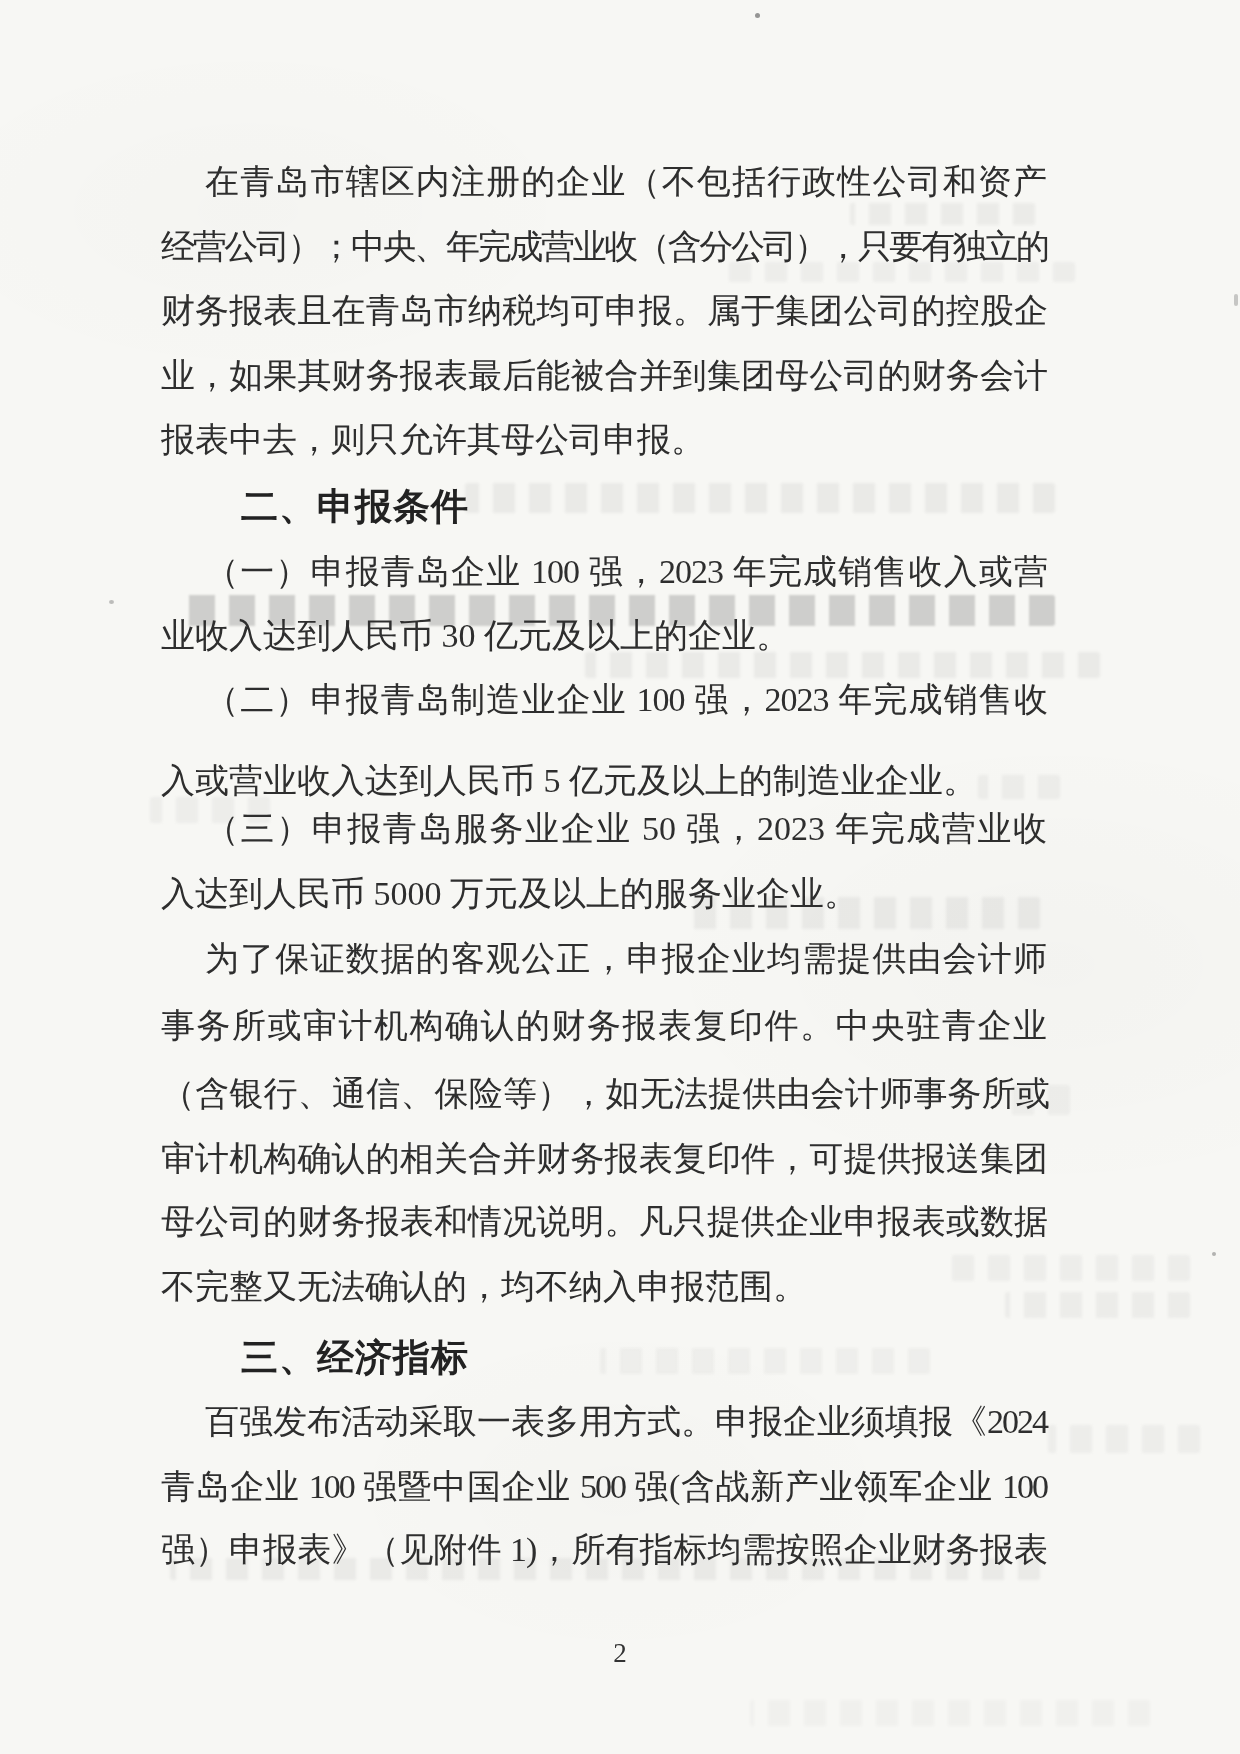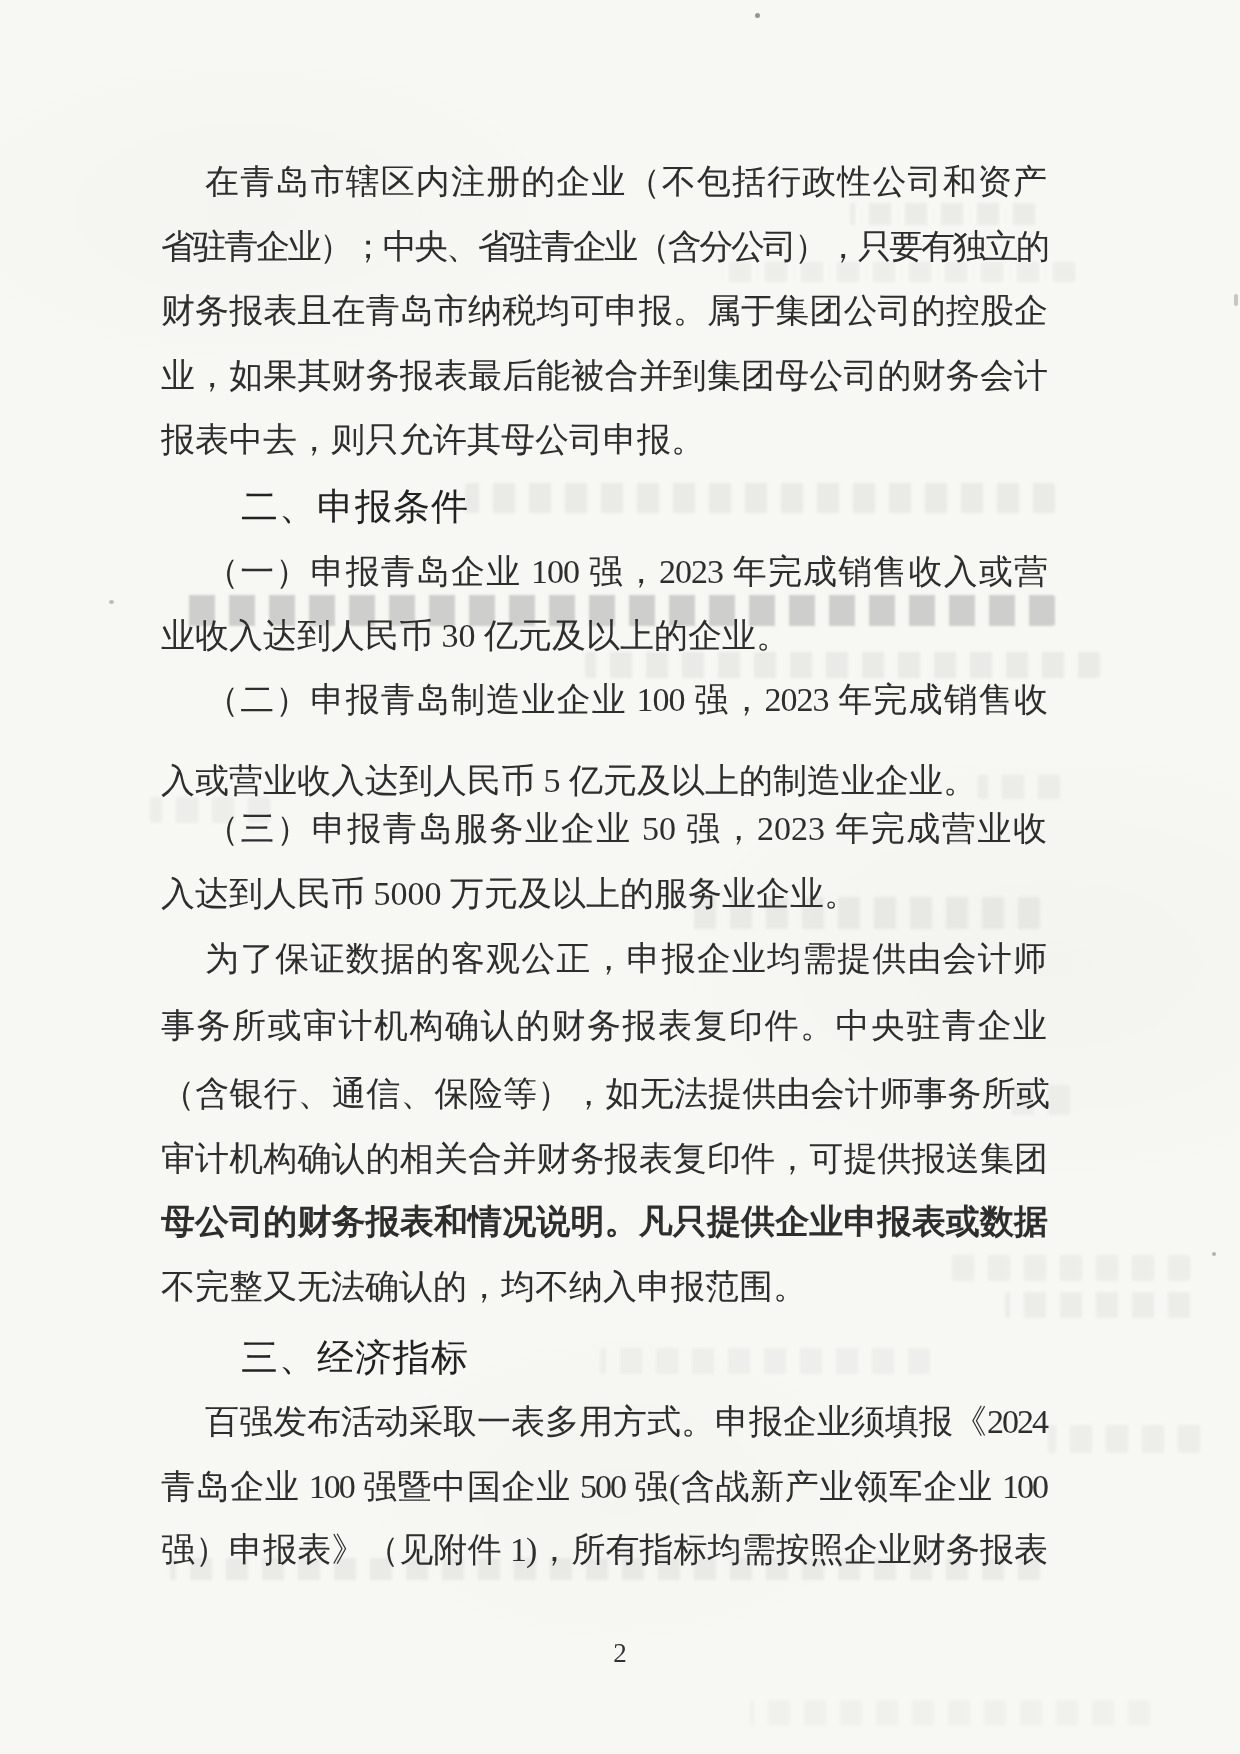--- a/index.html
+++ b/index.html
@@ -35,21 +35,21 @@
   .ind{ text-indent:44px; }
   .s1{ letter-spacing:-1px; }
   .s2{ letter-spacing:-2px; }
   .s3{ letter-spacing:-3px; }
   .heading{
     position:absolute;
     left:241px;
     height:48px;
     font-size:37px;
     line-height:48px;
-    font-weight:400;
+    font-weight:700;
     font-family:"Liberation Sans","DejaVu Sans",sans-serif;
     color:#222;
     text-align:left;
     text-align-last:left;
     width:auto;
     letter-spacing:1px;
   }
   .pagenum{
     position:absolute;
     top:1638px;left:0;
@@ -99,36 +99,36 @@
   <div class="ghost" style="left:170px;top:1558px;width:870px;height:22px;opacity:.5;"></div>
   <div class="ghost" style="left:750px;top:1700px;width:400px;height:26px;opacity:.25;"></div>
 
   <div class="speck" style="left:755px;top:13px;width:5px;height:5px;"></div>
   <div class="speck" style="left:109px;top:600px;width:5px;height:4px;opacity:.6;"></div>
   <div class="speck" style="left:1212px;top:1252px;width:4px;height:4px;opacity:.7;"></div>
   <div class="speck" style="left:1234px;top:294px;width:4px;height:12px;border-radius:2px;opacity:.5;"></div>
 
   <div id="textlayer">
       <div class="line ind" style="top: 159px;">在青岛市辖区内注册的企业（不包括行政性公司和资产</div>
-      <div class="line s3" style="top: 224px;">省驻青企业）；中央、省驻青企业（含分公司），只要有独立的</div>
+      <div class="line s3" style="top: 224px;">经营公司）；中央、年完成营业收（含分公司），只要有独立的</div>
       <div class="line s1" style="top: 288px;">财务报表且在青岛市纳税均可申报。属于集团公司的控股企</div>
       <div class="line s1" style="top: 353px;">业，如果其财务报表最后能被合并到集团母公司的财务会计</div>
       <div class="line plain" style="top: 417px;">报表中去，则只允许其母公司申报。</div>
       <div class="heading" style="top: 483px;">二、申报条件</div>
       <div class="line ind s1" style="top: 549px;">（一）申报青岛企业 100 强，2023 年完成销售收入或营</div>
       <div class="line plain" style="top: 613px;">业收入达到人民币 30 亿元及以上的企业。</div>
       <div class="line ind s1" style="top: 677px;">（二）申报青岛制造业企业 100 强，2023 年完成销售收</div>
       <div class="line plain" style="top: 742px; margin-top: 16px;">入或营业收入达到人民币 5 亿元及以上的制造业企业。</div>
       <div class="line ind" style="top: 806px;">（三）申报青岛服务业企业 50 强，2023 年完成营业收</div>
       <div class="line plain" style="top: 871px;">入达到人民币 5000 万元及以上的服务业企业。</div>
       <div class="line ind" style="top: 936px;">为了保证数据的客观公正，申报企业均需提供由会计师</div>
       <div class="line" style="top: 1003px;">事务所或审计机构确认的财务报表复印件。中央驻青企业</div>
       <div class="line s3" style="top: 1071px;">（含银行、通信、保险等），如无法提供由会计师事务所或</div>
       <div class="line s1" style="top: 1136px; font-family: Liberation Serif, serif;">审计机构确认的相关合并财务报表复印件，可提供报送集团</div>
-      <div class="line s1" style="top: 1199px; font-weight: bold;">母公司的财务报表和情况说明。凡只提供企业申报表或数据</div>
+      <div class="line s1" style="top: 1199px;">母公司的财务报表和情况说明。凡只提供企业申报表或数据</div>
       <div class="line plain" style="top: 1264px;">不完整又无法确认的，均不纳入申报范围。</div>
       <div class="heading" style="top: 1334px;">三、经济指标</div>
       <div class="line ind s2" style="top: 1399px;">百强发布活动采取一表多用方式。申报企业须填报《2024</div>
       <div class="line s2" style="top: 1464px;">青岛企业 100 强暨中国企业 500 强(含战新产业领军企业 100</div>
       <div class="line s1" style="top: 1527px;">强）申报表》（见附件 1)，所有指标均需按照企业财务报表</div>
     </div>
 
   <div class="pagenum">2</div>
 </div>
 

